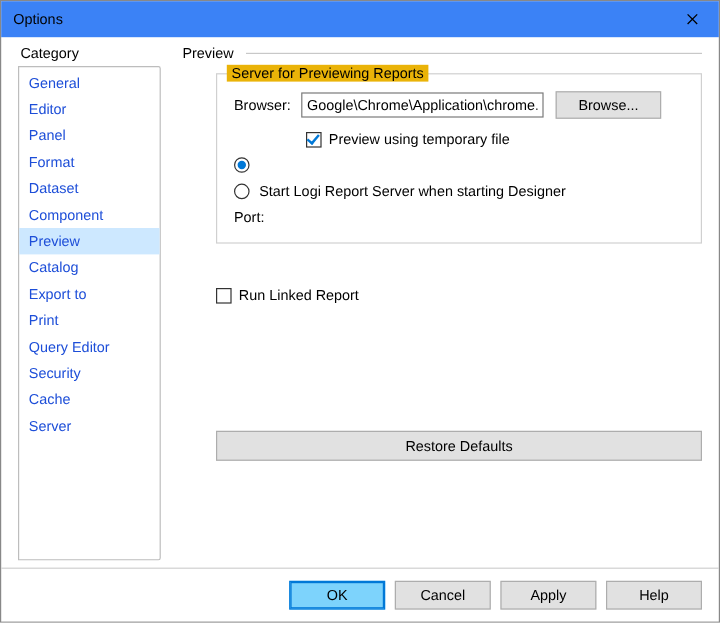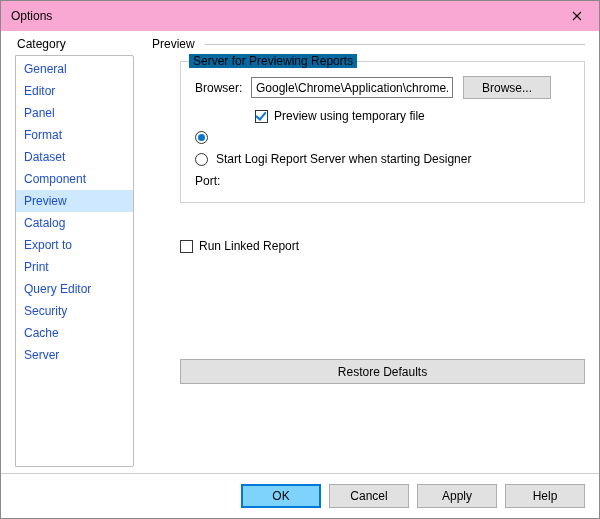--- a/index.html
+++ b/index.html
@@ -14,21 +14,21 @@
     width: 600px; height: 519px;
     border: 1px solid #888;
     display: flex; flex-direction: column;
     position: relative;
     background: #fff;
   }
   .titlebar {
     height: 30px;
     display: flex; align-items: center;
     padding: 0 2px 0 10px;
-    background: #f9a8d4;
+    background: #3b82f6;
   }
   .titlebar .title { flex: 1; font-size: 12px; }
   .titlebar .close {
     width: 40px; height: 28px;
     display: flex; align-items: center; justify-content: center;
     font-size: 14px; color: #222;
     cursor: default;
   }
   .body {
     flex: 1;
@@ -75,21 +75,21 @@
   .groupbox {
     border: 1px solid #d0d0d0;
     margin-left: 28px;
     padding: 14px 14px 14px 14px;
     position: relative;
     margin-bottom: 36px;
   }
   .groupbox-title {
     position: absolute;
     top: -8px; left: 8px;
-    background: #0369a1; padding: 0 4px;
+    background: #eab308; padding: 0 4px;
     font-size: 12px;
   }
   .row { display: flex; align-items: center; margin-bottom: 10px; }
   .row:last-child { margin-bottom: 0; }
   .lbl { width: 56px; font-size: 12px; }
   .text-input {
     border: 1px solid #7a7a7a;
     height: 21px;
     padding: 1px 4px;
     font-size: 12px;

